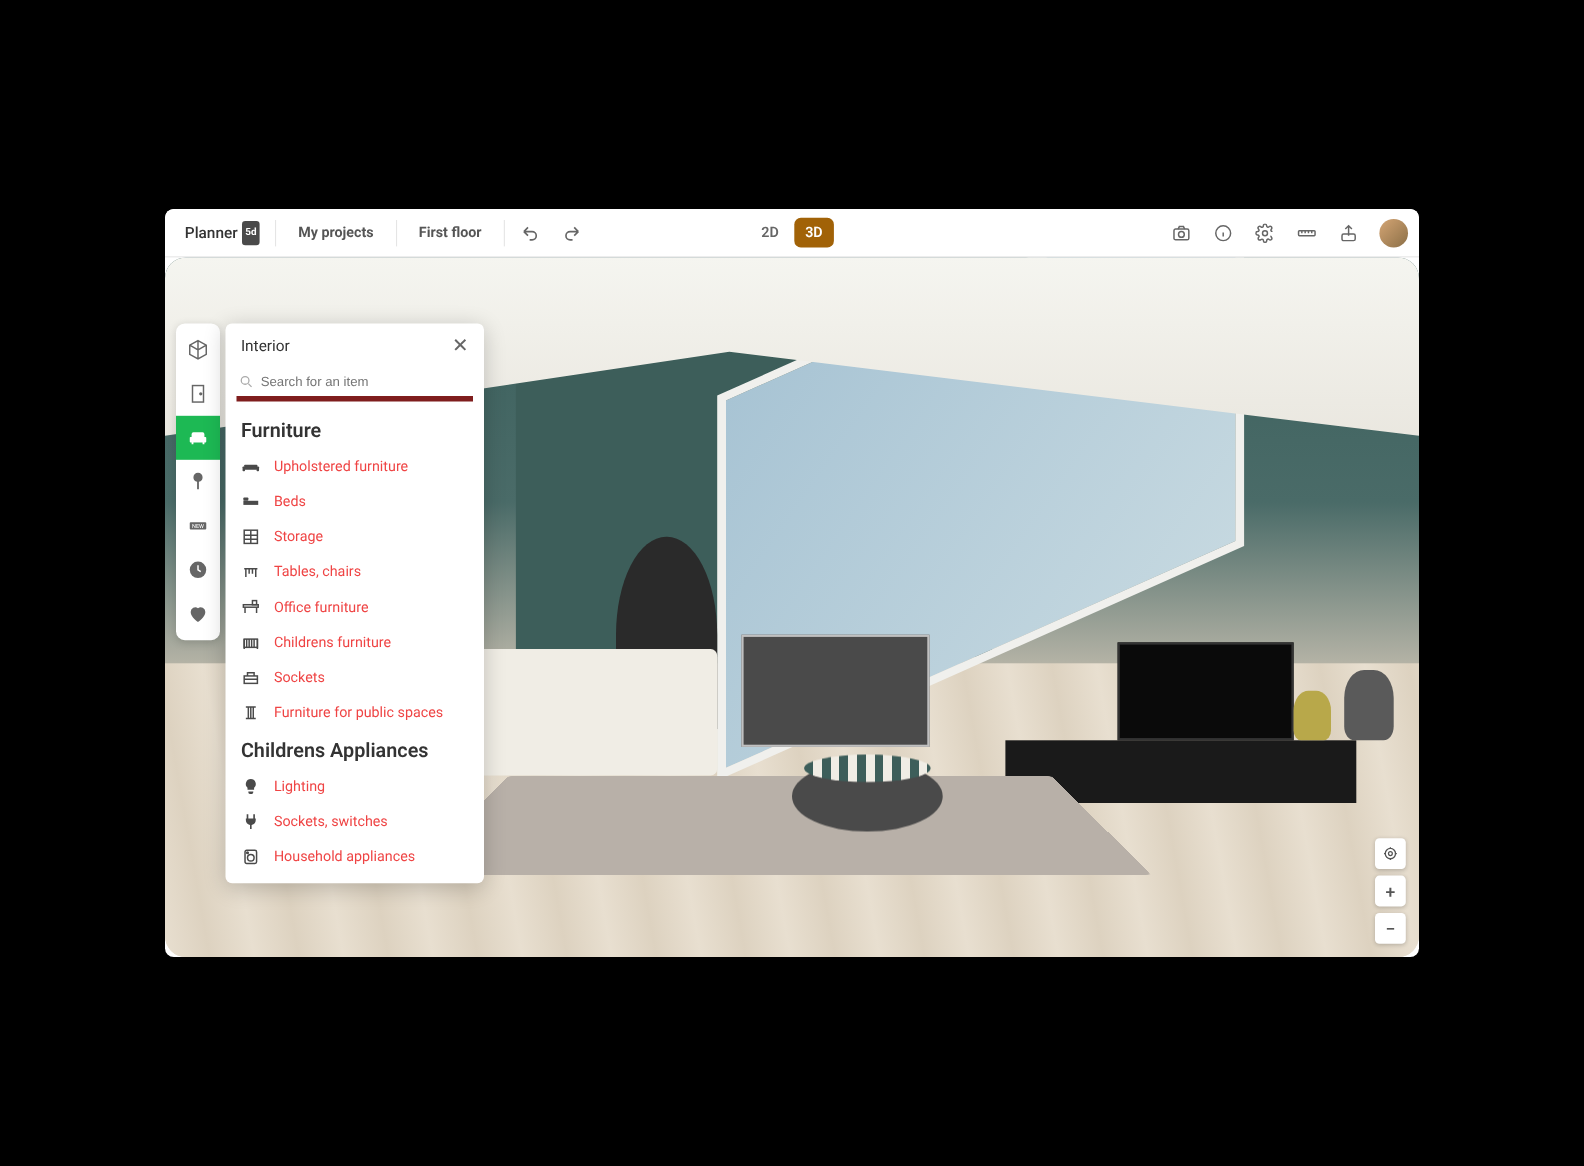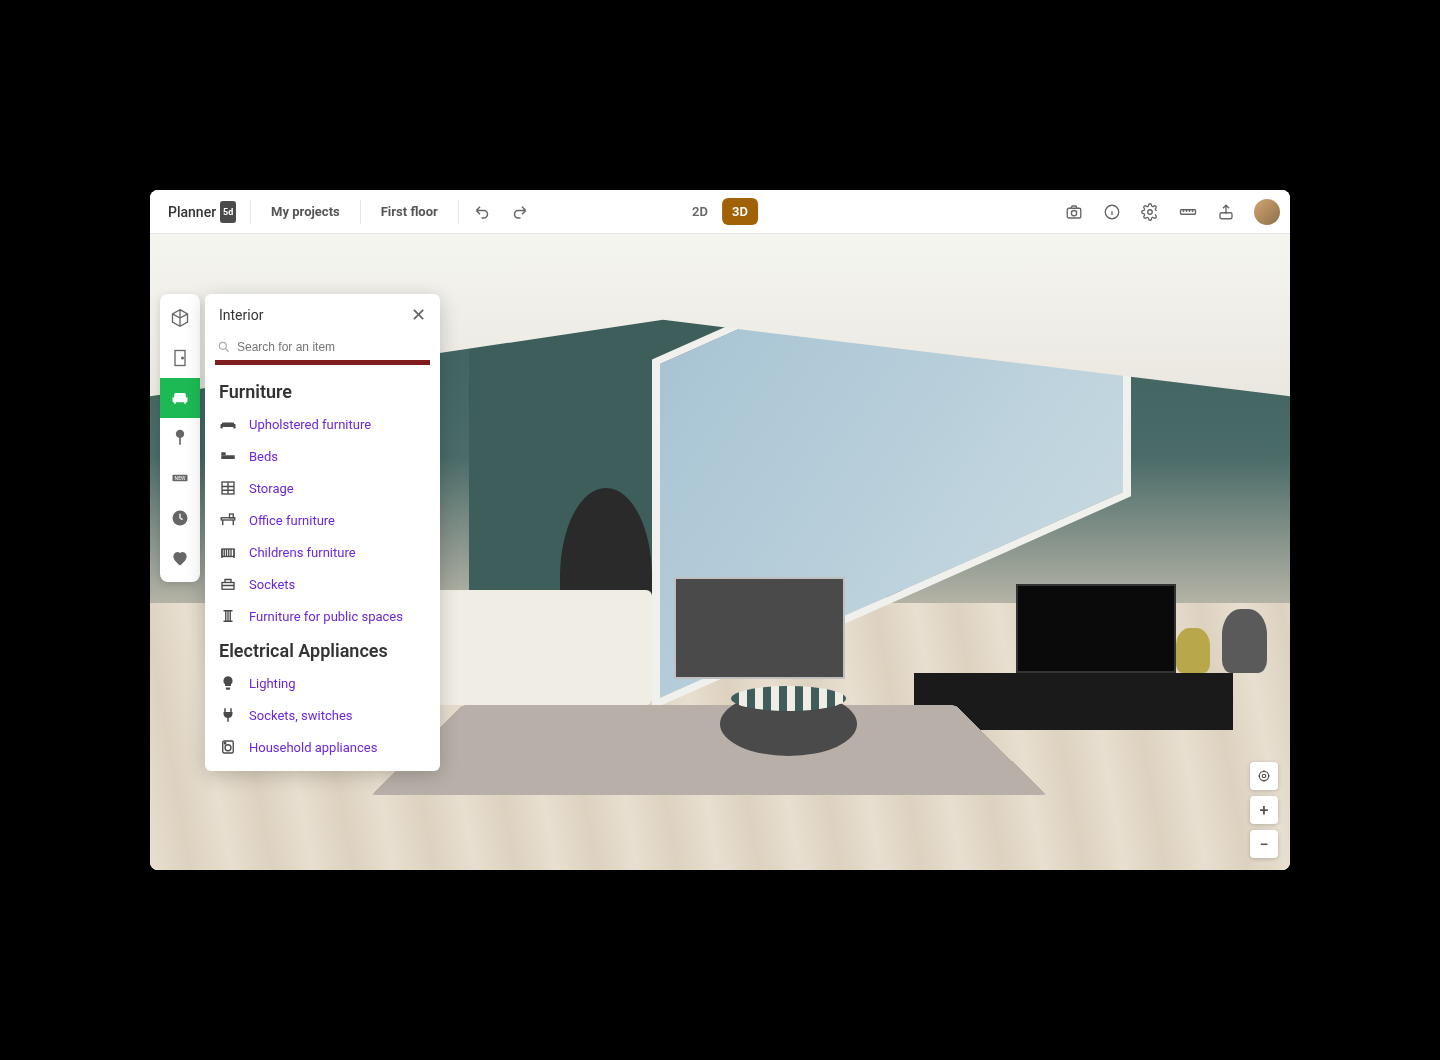--- a/index.html
+++ b/index.html
@@ -110,20 +110,21 @@
       margin-left: 8px;
     }
     .main-area {
       position: absolute;
       top: 44px;
       left: 0;
       right: 0;
       bottom: 0;
       background: linear-gradient(180deg, #3a5f5c 0%, #4a6b68 35%, #d4c8b8 65%, #e8dfd0 100%);
       overflow: hidden;
+      border-radius: 19px;
     }
     .scene {
       position: absolute; inset: 0;
     }
     .scene .ceiling {
       position: absolute; top: 0; left: 0; right: 0; height: 30%;
       background: linear-gradient(180deg, #f5f5f0 0%, #e8e5dd 100%);
       clip-path: polygon(0 0, 100% 0, 100% 85%, 45% 45%, 0 85%);
     }
     .scene .wall-back {
@@ -251,21 +252,21 @@
       font-weight: 600;
       color: #333;
       padding: 8px 14px 6px;
     }
     .catalog-item {
       display: flex;
       align-items: center;
       gap: 12px;
       padding: 7px 14px;
       font-size: 13px;
-      color: #6d28d9;
+      color: #ef4444;
       cursor: pointer;
     }
     .catalog-item .cat-icon {
       width: 18px;
       height: 18px;
       display: inline-flex;
       align-items: center;
       justify-content: center;
       color: #4a4a4a;
       flex-shrink: 0;
@@ -459,20 +460,28 @@
             <svg viewBox="0 0 24 24" fill="none" stroke="currentColor" stroke-width="1.8">
               <rect x="4" y="4" width="16" height="16"></rect>
               <path d="M4 10h16M4 15h16M12 4v16"></path>
             </svg>
           </span>
         <span>Storage</span>
       </div>
       <div class="catalog-item">
         <span class="cat-icon">
             <svg viewBox="0 0 24 24" fill="none" stroke="currentColor" stroke-width="1.8">
+              <path d="M4 8h16M6 8v10M18 8v10M10 8v6M14 8v6"></path>
+            </svg>
+          </span>
+        <span>Tables, chairs</span>
+      </div>
+      <div class="catalog-item">
+        <span class="cat-icon">
+            <svg viewBox="0 0 24 24" fill="none" stroke="currentColor" stroke-width="1.8">
               <rect x="3" y="9" width="18" height="3"></rect>
               <path d="M5 12v7M19 12v7"></path>
               <rect x="14" y="4" width="5" height="5"></rect>
             </svg>
           </span>
         <span>Office furniture</span>
       </div>
       <div class="catalog-item">
         <span class="cat-icon">
             <svg viewBox="0 0 24 24" fill="none" stroke="currentColor" stroke-width="1.8">
@@ -493,21 +502,21 @@
       </div>
       <div class="catalog-item">
         <span class="cat-icon">
             <svg viewBox="0 0 24 24" fill="none" stroke="currentColor" stroke-width="1.8">
               <path d="M6 5h12M6 19h12M9 5v14M12 5v14M15 5v14"></path>
             </svg>
           </span>
         <span>Furniture for public spaces</span>
       </div>
 
-      <div class="catalog-section">Electrical Appliances</div>
+      <div class="catalog-section">Childrens Appliances</div>
       <div class="catalog-item">
         <span class="cat-icon">
             <svg viewBox="0 0 24 24" fill="currentColor">
               <path d="M12 3a6 6 0 0 0-4 10.5V16h8v-2.5A6 6 0 0 0 12 3zM9 18h6v1a2 2 0 0 1-2 2h-2a2 2 0 0 1-2-2v-1z"></path>
             </svg>
           </span>
         <span>Lighting</span>
       </div>
       <div class="catalog-item">
         <span class="cat-icon">

